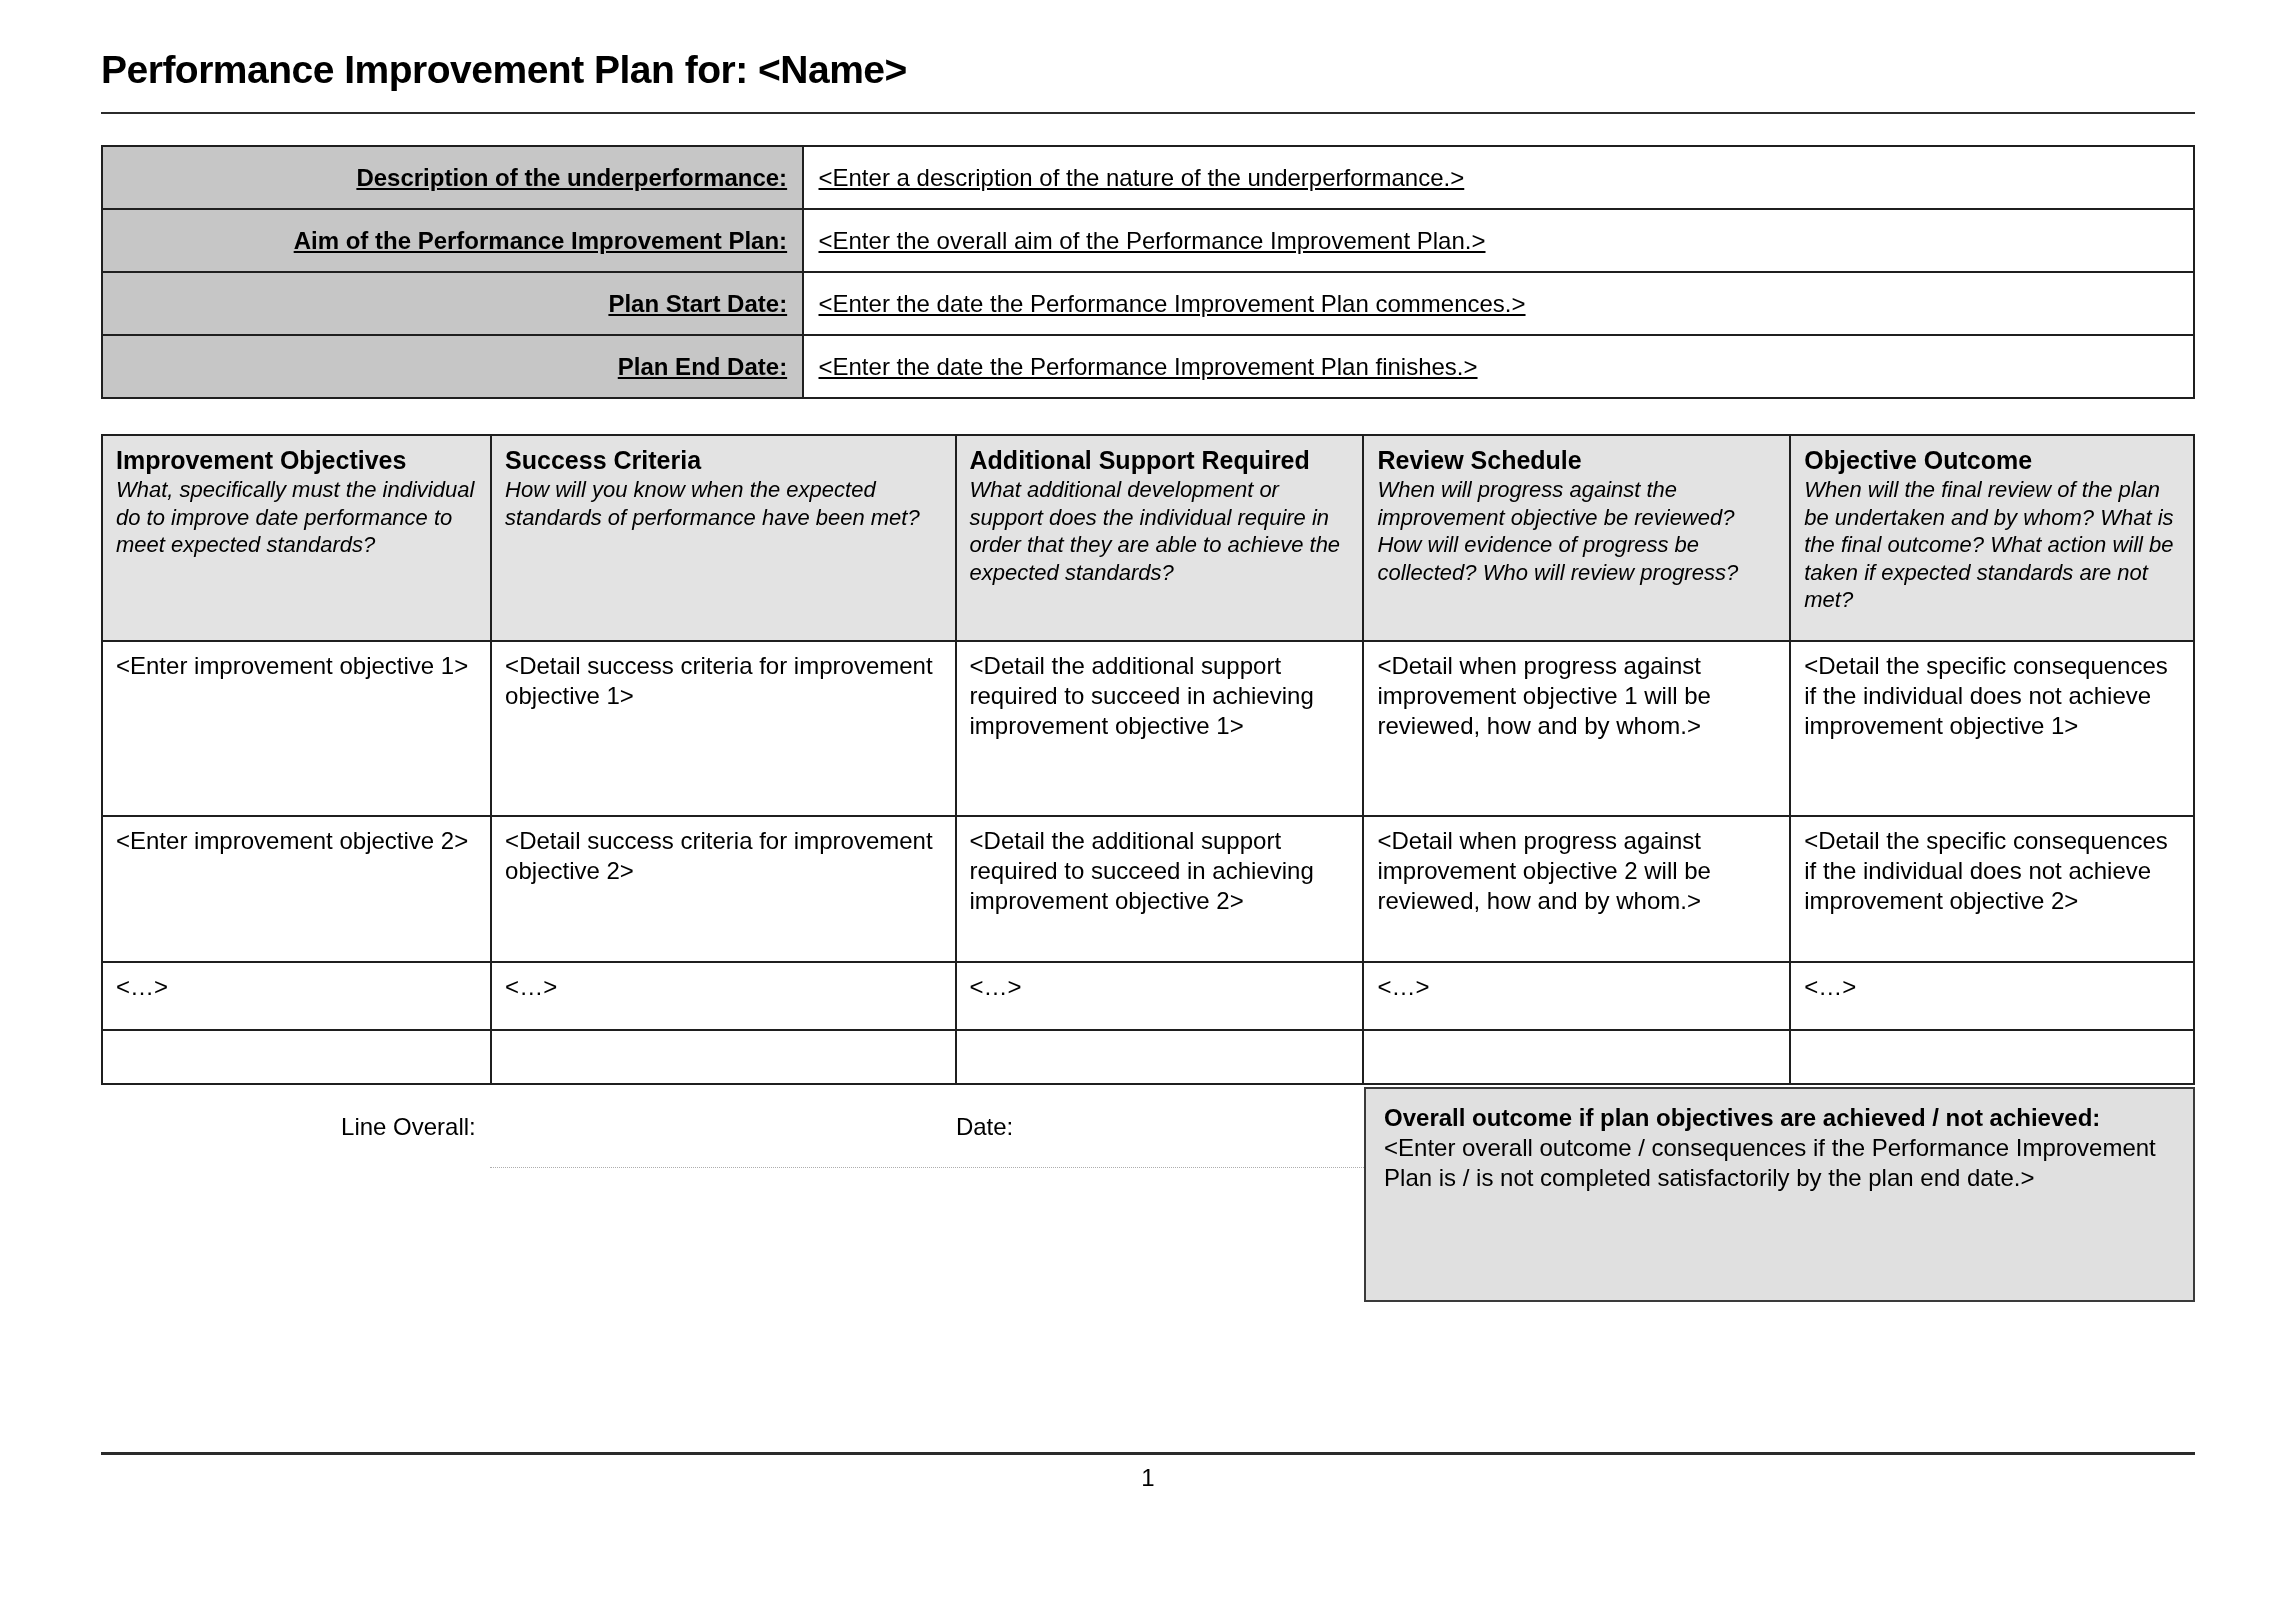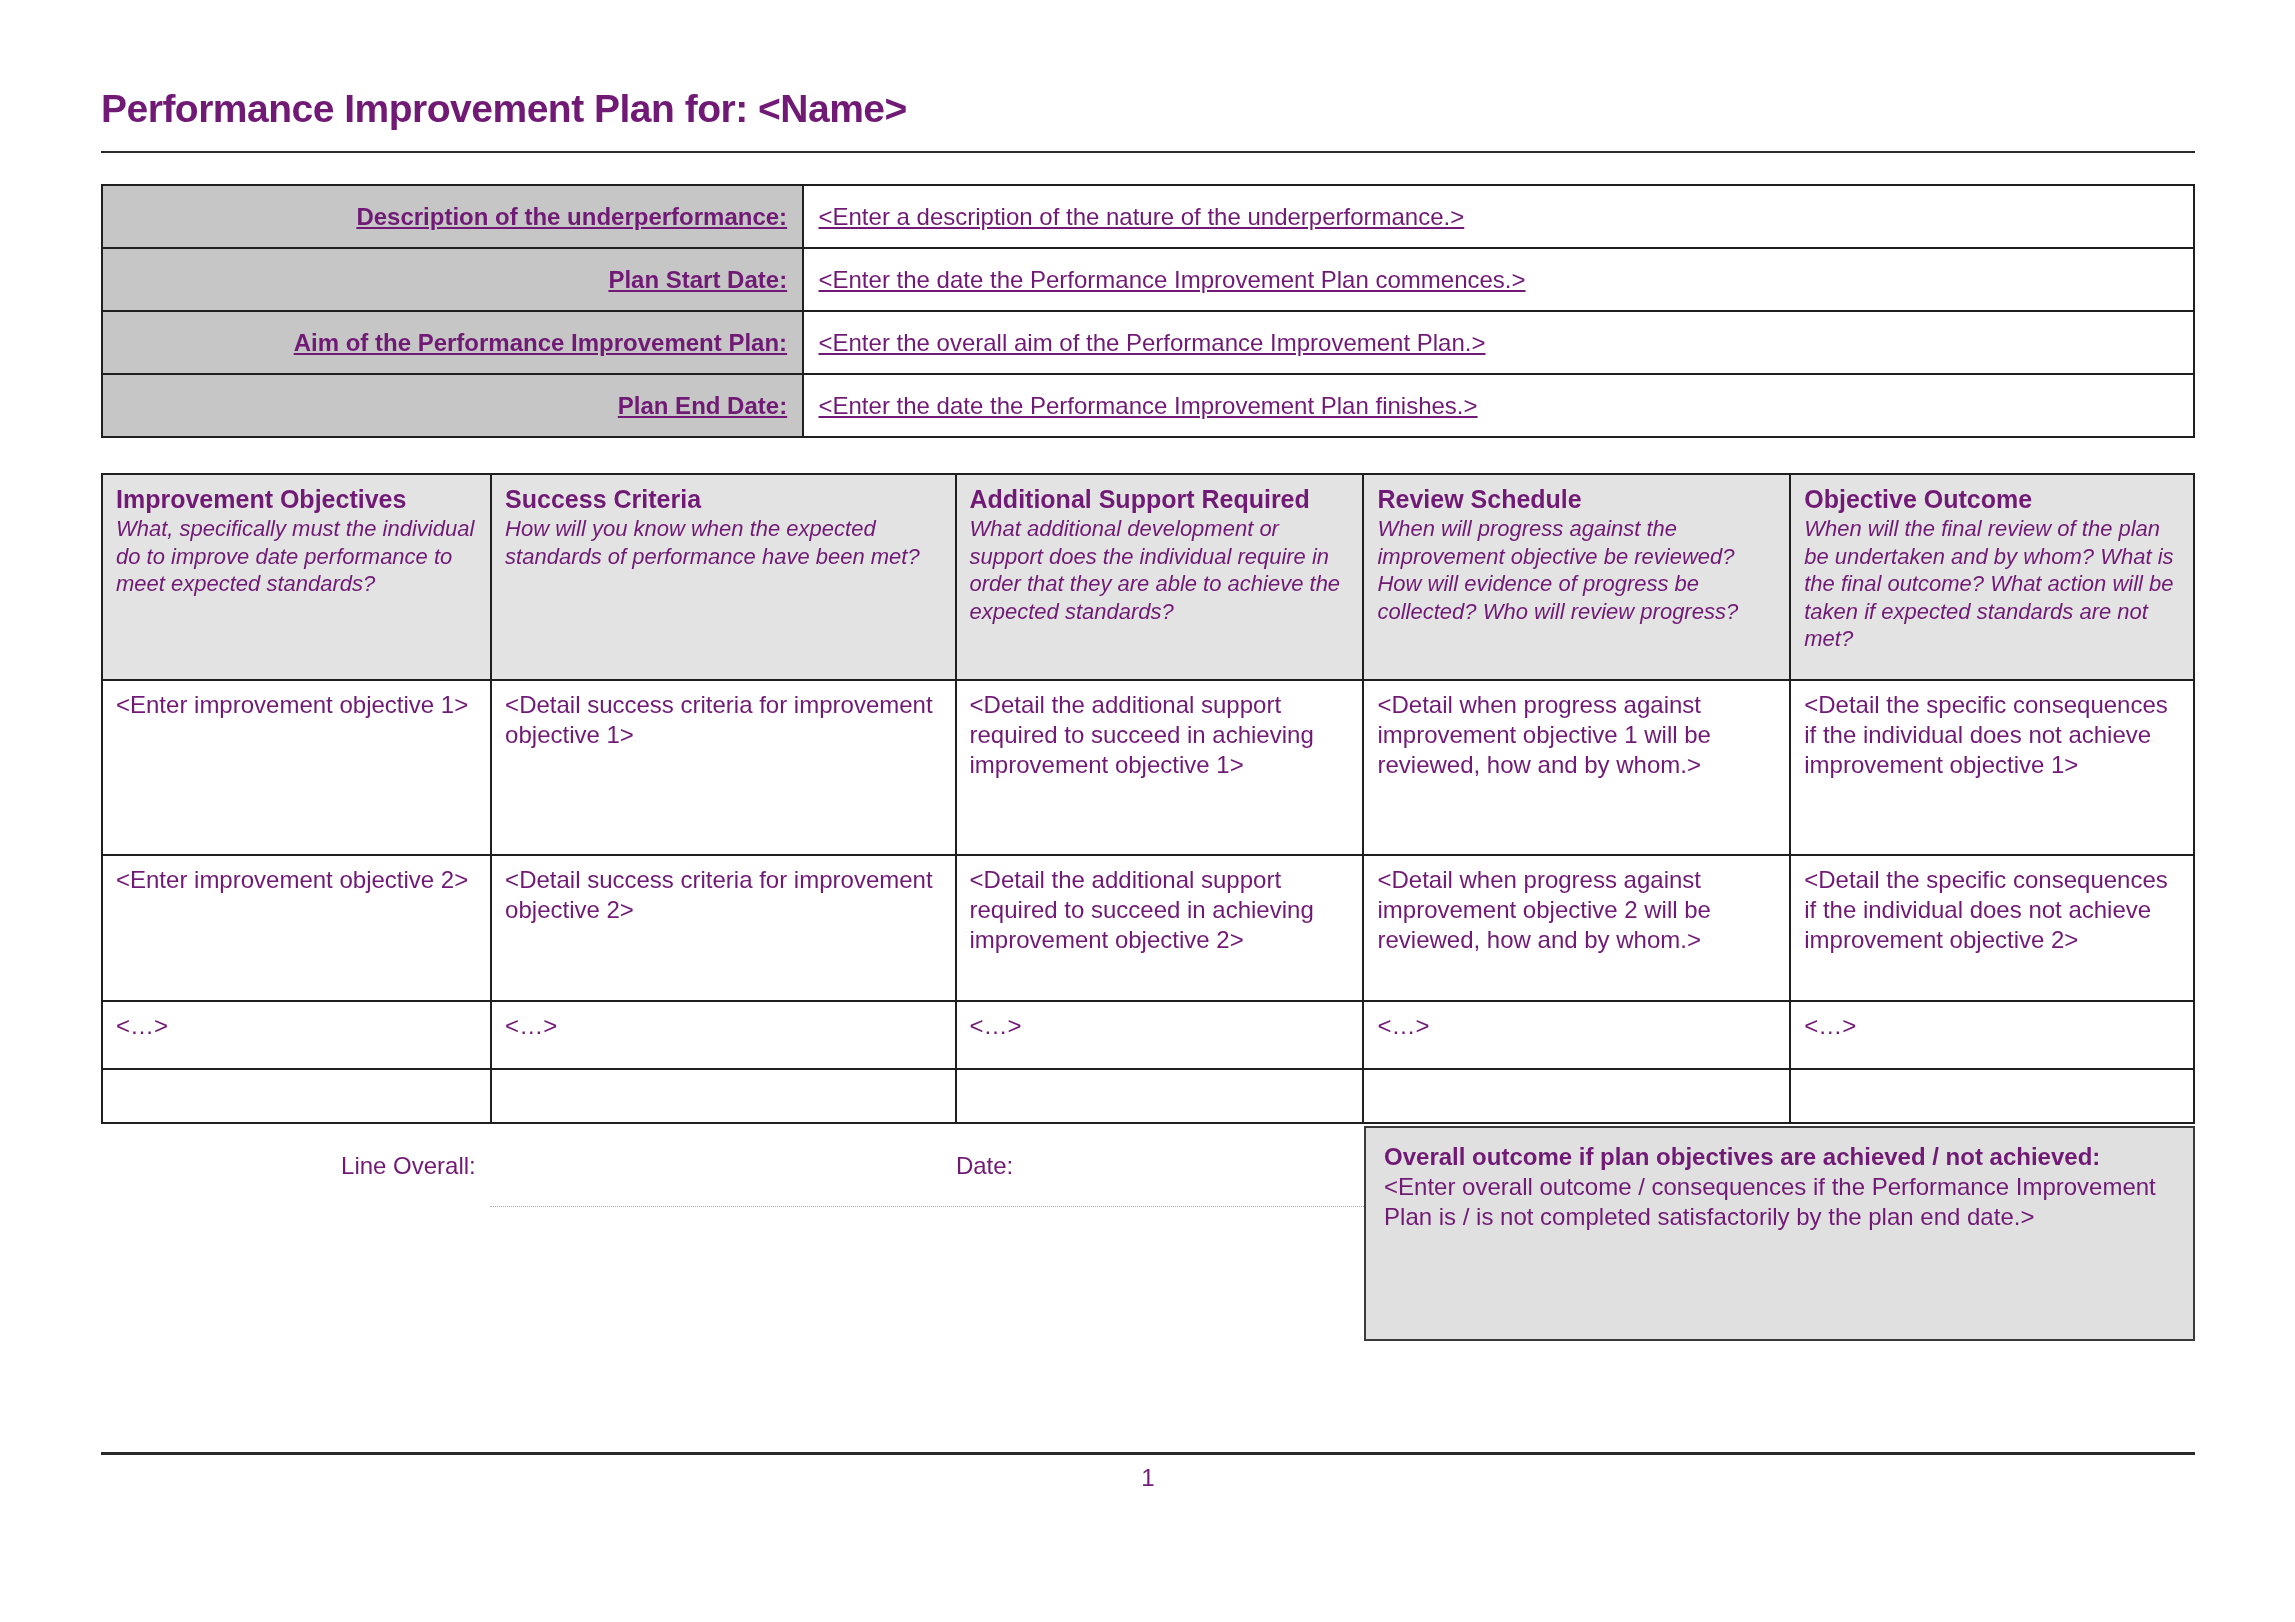--- a/index.html
+++ b/index.html
@@ -2,22 +2,22 @@
 <html style="font-size:14.7px"><head>
 <meta charset="utf-8">
 <style>
   * { margin:0; padding:0; box-sizing:border-box; }
   html,body { background:#ffffff; }
   .page {
     position:relative;
     width:2296px; height:1623px;
     background:#ffffff;
     font-family:"Liberation Sans", sans-serif;
-    color:#701a75;
-    padding:87px 101px 0 101px;
+    color:#000000;
+    padding:48px 101px 0 101px;
     overflow:hidden;
   }
   h1.doc-title {
     font-size:39px;
     font-weight:bold;
     letter-spacing:-0.5px;
     padding-bottom:20px;
     border-bottom:2.8px solid #2b2b2b;
   }
   
@@ -122,26 +122,26 @@
 
   <h1 class="doc-title">Performance Improvement Plan for: &lt;Name&gt;</h1>
 
   <table class="meta">
     <tbody>
       <tr>
         <td class="label">Description of the underperformance:</td>
         <td>&lt;Enter a description of the nature of the underperformance.&gt;</td>
       </tr>
       <tr>
+        <td class="label">Aim of the Performance Improvement Plan:</td>
+        <td>&lt;Enter the overall aim of the Performance Improvement Plan.&gt;</td>
+      </tr>
+      <tr>
         <td class="label">Plan Start Date:</td>
         <td>&lt;Enter the date the Performance Improvement Plan commences.&gt;</td>
-      </tr>
-      <tr>
-        <td class="label">Aim of the Performance Improvement Plan:</td>
-        <td>&lt;Enter the overall aim of the Performance Improvement Plan.&gt;</td>
       </tr>
       <tr>
         <td class="label">Plan End Date:</td>
         <td>&lt;Enter the date the Performance Improvement Plan finishes.&gt;</td>
       </tr>
     </tbody>
   </table>
 
   <table class="objectives">
     <colgroup>

